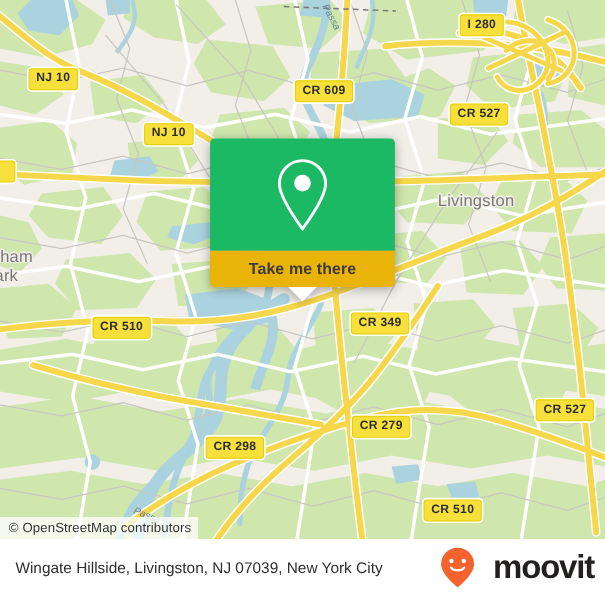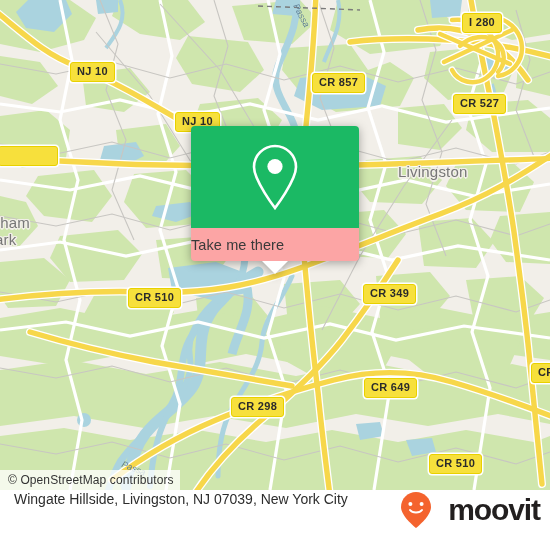--- a/index.html
+++ b/index.html
@@ -46,20 +46,21 @@
     color: #777777;
     font-size: 15px;
     font-weight: normal;
     letter-spacing: .2px;
     white-space: nowrap;
     text-shadow:
        1.5px 0 0 #f2efe9, -1.5px 0 0 #f2efe9,
        0 1.5px 0 #f2efe9, 0 -1.5px 0 #f2efe9,
        1px 1px 0 #f2efe9, -1px -1px 0 #f2efe9,
        1px -1px 0 #f2efe9, -1px 1px 0 #f2efe9;
+    margin-top: 11px;
   }
   .river-label {
     position: absolute;
     color: #5f7f96;
     font-size: 9px;
     white-space: nowrap;
     font-style: italic;
   }
 
   
@@ -69,21 +70,20 @@
     border: 1.5px solid #e8d100;
     border-radius: 3px;
     color: #2b2b2b;
     font-size: 11px;
     font-weight: bold;
     line-height: 1;
     padding: 3px 6px 4px 6px;
     white-space: nowrap;
     box-shadow: 0 0 0 1.5px #ffffff;
     letter-spacing: .3px;
-    margin-left: 44px;
   }
 
   
   #osm-attrib {
     position: absolute;
     left: 0;
     bottom: 0;
     background: rgba(255,255,255,.76);
     color: #333333;
     font-size: 12px;
@@ -103,26 +103,27 @@
   #popup-head {
     background: #1bb964;
     border-radius: 4px 4px 0 0;
     height: 102px;
     display: flex;
     align-items: center;
     justify-content: center;
   }
   #popup-body {
     position: relative;
-    background: #fca5a5;
+    background: #eab308;
     border-radius: 0 0 4px 4px;
     height: 33px;
     display: flex;
     align-items: center;
-    justify-content: flex-start;
+    justify-content: center;
+    font-weight: bold;
   }
   #popup-cta {
     color: #3a3a3a;
     font-size: 14.5px;
     letter-spacing: .1px;
     white-space: nowrap;
   }
   #popup-tail {
     position: absolute;
     left: 50%;
@@ -137,21 +138,21 @@
 
   
   #footer {
     position: absolute;
     left: 0;
     top: 490px;
     width: 550px;
     height: 60px;
     background: #ffffff;
     display: flex;
-    align-items: flex-start;
+    align-items: center;
     box-sizing: border-box;
     padding: 0 10px 8px 14px;
   }
   #footer-address {
     flex: 1 1 auto;
     color: #2d2d2d;
     font-size: 14px;
     line-height: 19px;
     padding-right: 10px;
     max-width: 390px;
@@ -351,27 +352,27 @@
     <div class="city-label" style="left:-5px; top:214px; line-height:17px;">
       <span>​rham</span><br>
       <span>ark</span>
     </div>
 
     <div class="river-label" style="left:300px; top:2px; transform:rotate(62deg); transform-origin:left top;">Passa</div>
     <div class="river-label" style="left:124px; top:459px; transform:rotate(22deg); transform-origin:left top;">Passa</div>
 
     <div class="shield" style="left:26px;  top:62px;">NJ 10</div>
     <div class="shield" style="left:131px; top:112px;">NJ 10</div>
-    <div class="shield" style="left:268px; top:73px;">CR 857</div>
+    <div class="shield" style="left:268px; top:73px;">CR 609</div>
     <div class="shield" style="left:418px; top:13px;">I 280</div>
     <div class="shield" style="left:409px; top:94px;">CR 527</div>
     <div class="shield" style="left:84px;  top:288px;">CR 510</div>
     <div class="shield" style="left:319px; top:284px;">CR 349</div>
     <div class="shield" style="left:487px; top:363px;">CR 527</div>
-    <div class="shield" style="left:320px; top:378px;">CR 649</div>
+    <div class="shield" style="left:320px; top:378px;">CR 279</div>
     <div class="shield" style="left:187px; top:397px;">CR 298</div>
     <div class="shield" style="left:385px; top:454px;">CR 510</div>
 
     <div class="shield" style="left:-46px; top:146px; width:46px; overflow:hidden;">&nbsp;</div>
 
     <div id="osm-attrib">© OpenStreetMap contributors</div>
 
     <div id="popup">
       <div id="popup-head">
         <svg width="56" height="70" viewBox="0 0 56 70">

